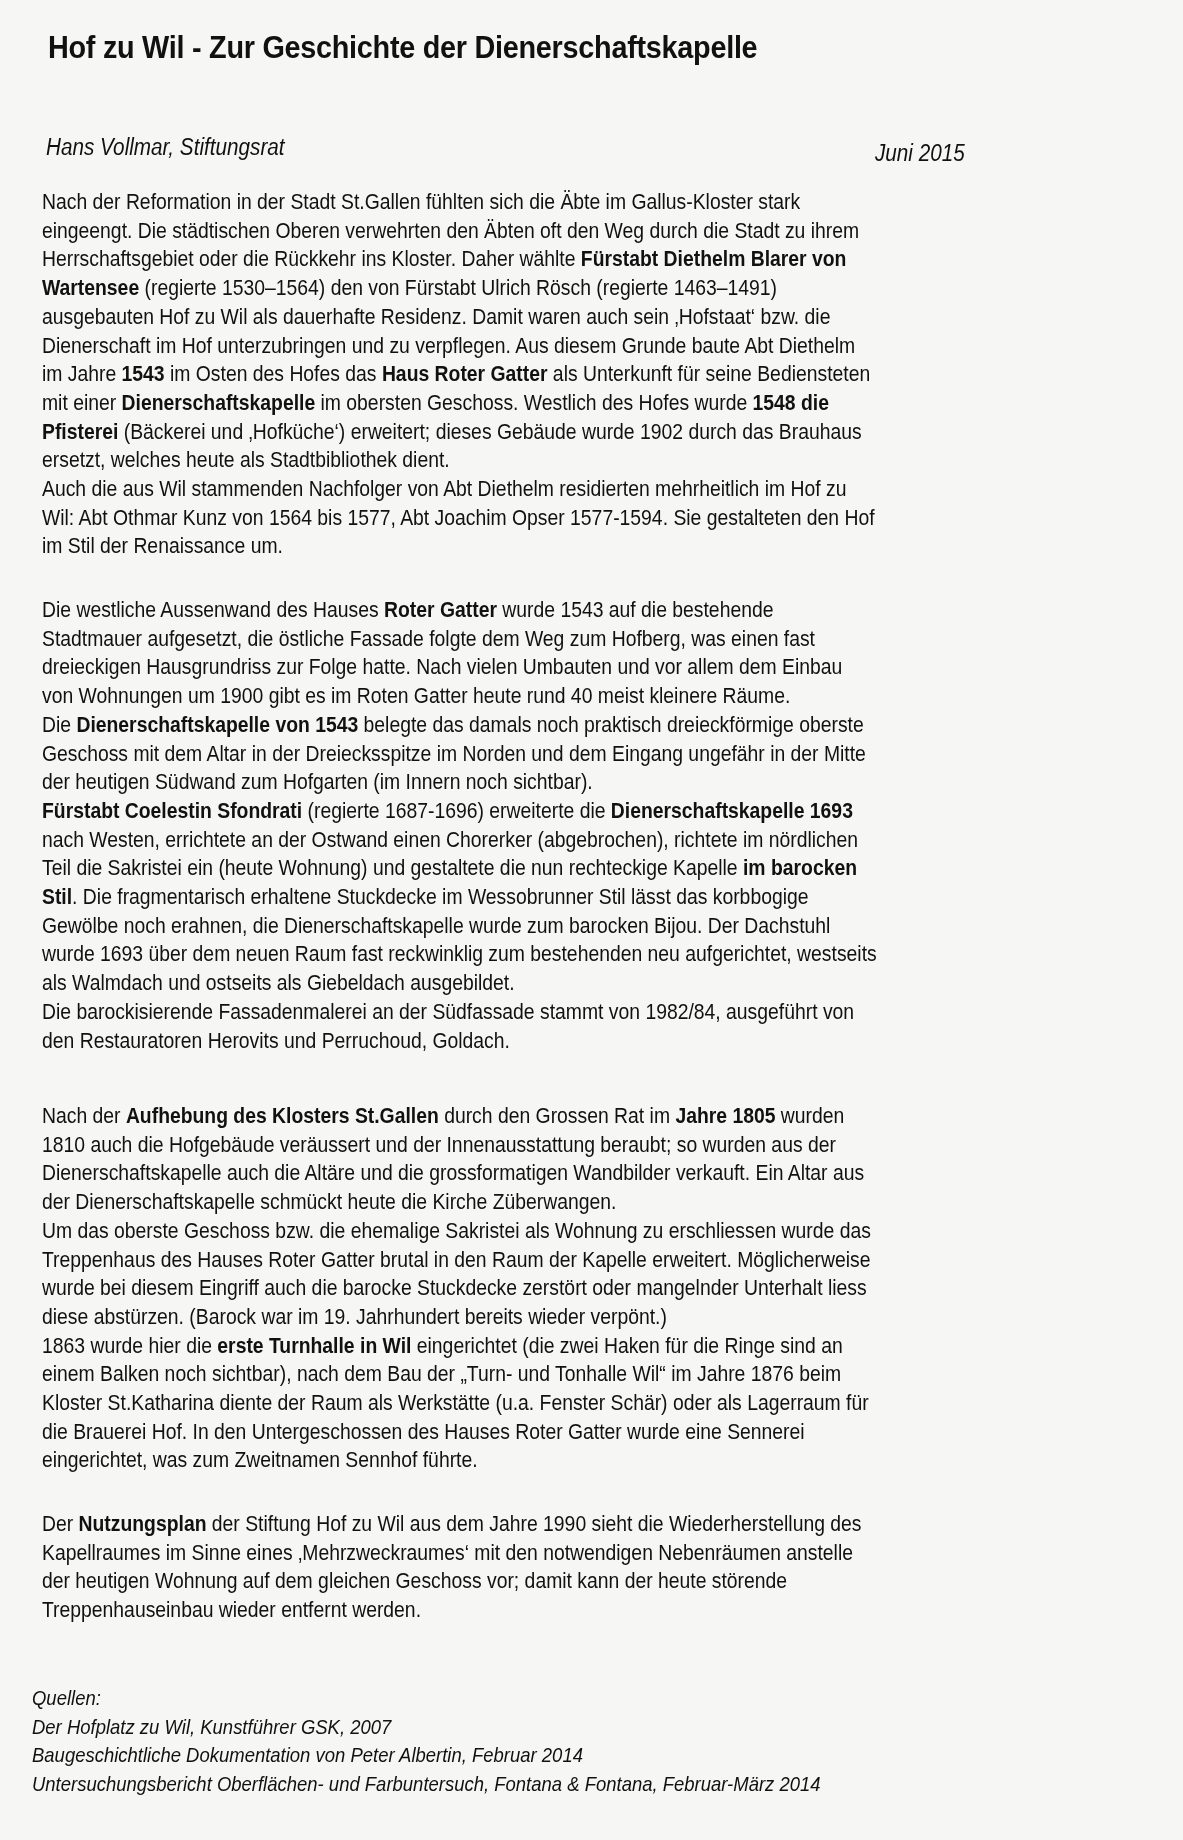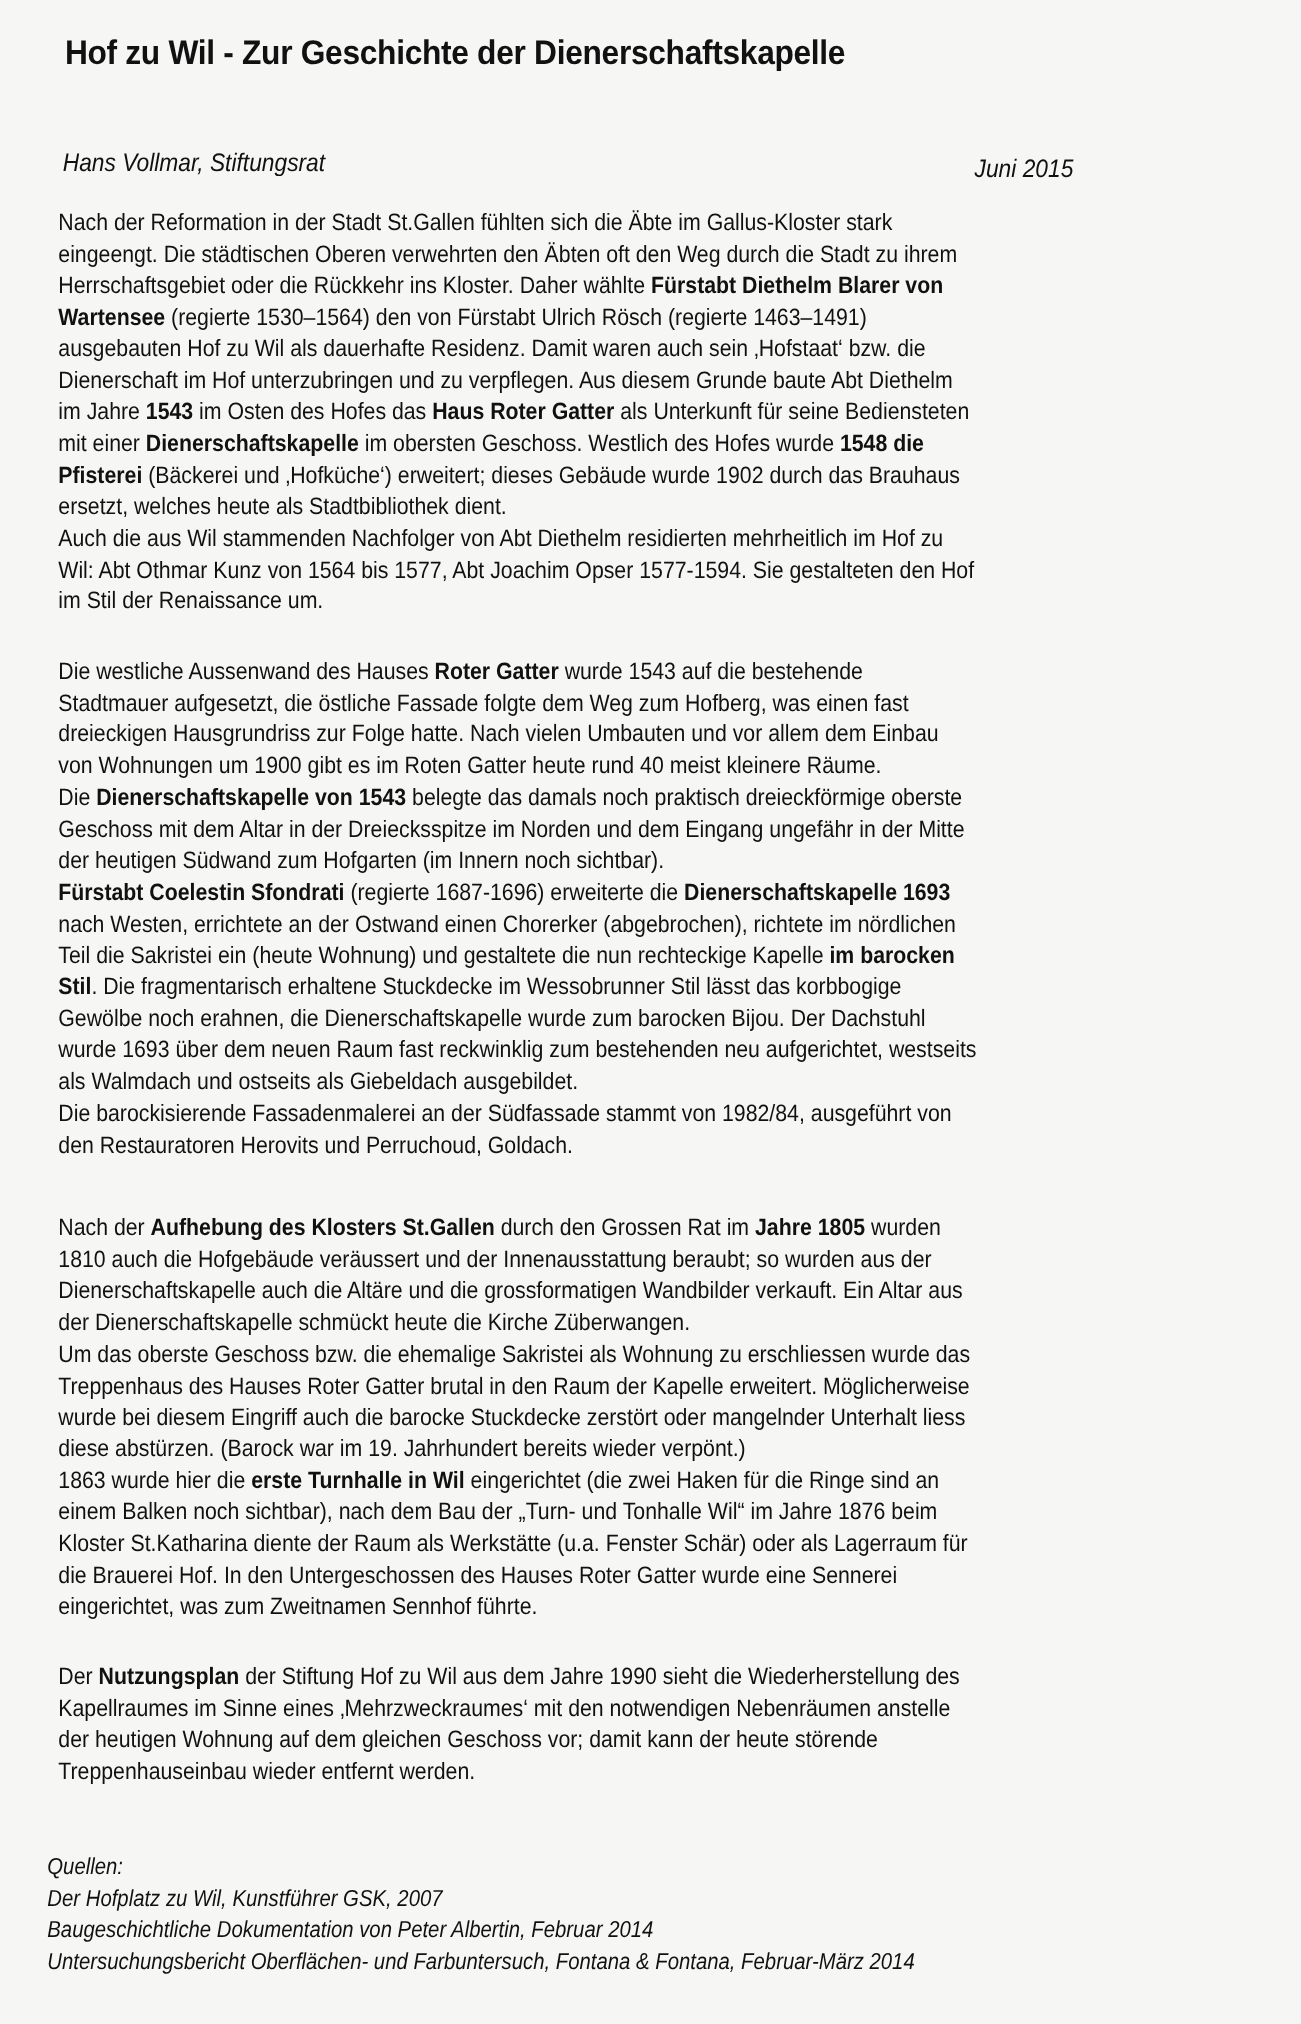--- a/index.html
+++ b/index.html
@@ -4,21 +4,21 @@
   <style>
     html, body { margin: 0; padding: 0; }
     body {
       width: 1183px; height: 1840px;
       background: #f6f6f5;
       color: #111;
       font-family: "Liberation Sans", sans-serif;
       position: relative;
       overflow: hidden;
     }
-    .page { position: absolute; left: 13px; top: 0; width: 1021px; height: 1840px; }
+    .page { position: absolute; left: 2px; top: 0; width: 1021px; height: 1840px; }
     .title {
       position: absolute; left: 46px; top: 30px;
       font-size: 31px; font-weight: bold; letter-spacing: -0.3px;
       transform: scaleX(0.93); transform-origin: left top;
       white-space: nowrap;
     }
     .byline {
       position: absolute; left: 44px; top: 134px;
       font-size: 23px; font-style: italic;
       transform: scaleX(0.9); transform-origin: left top;

